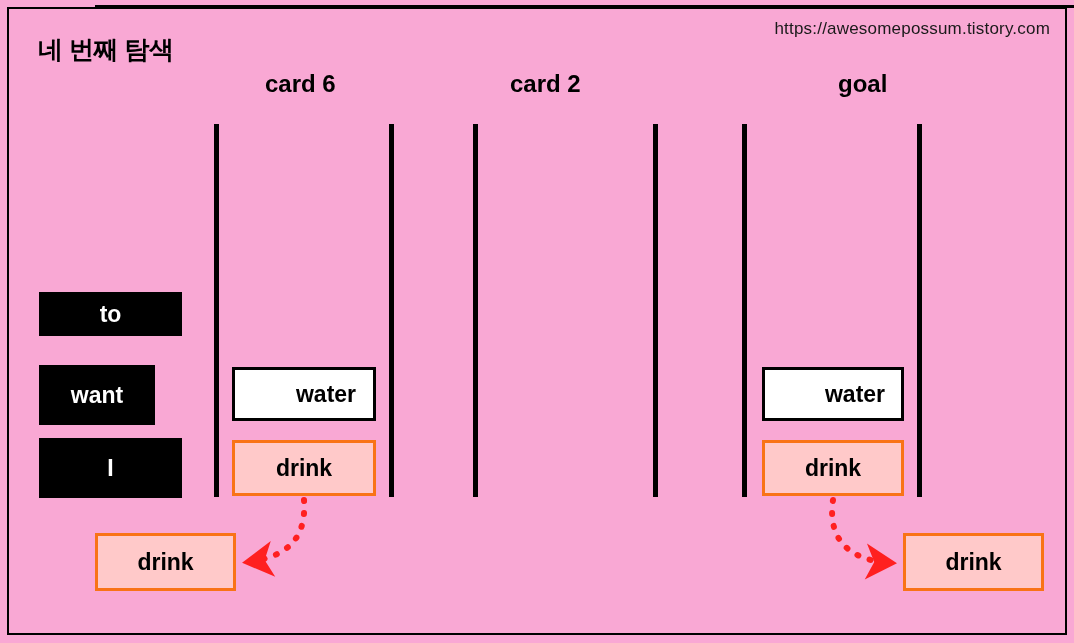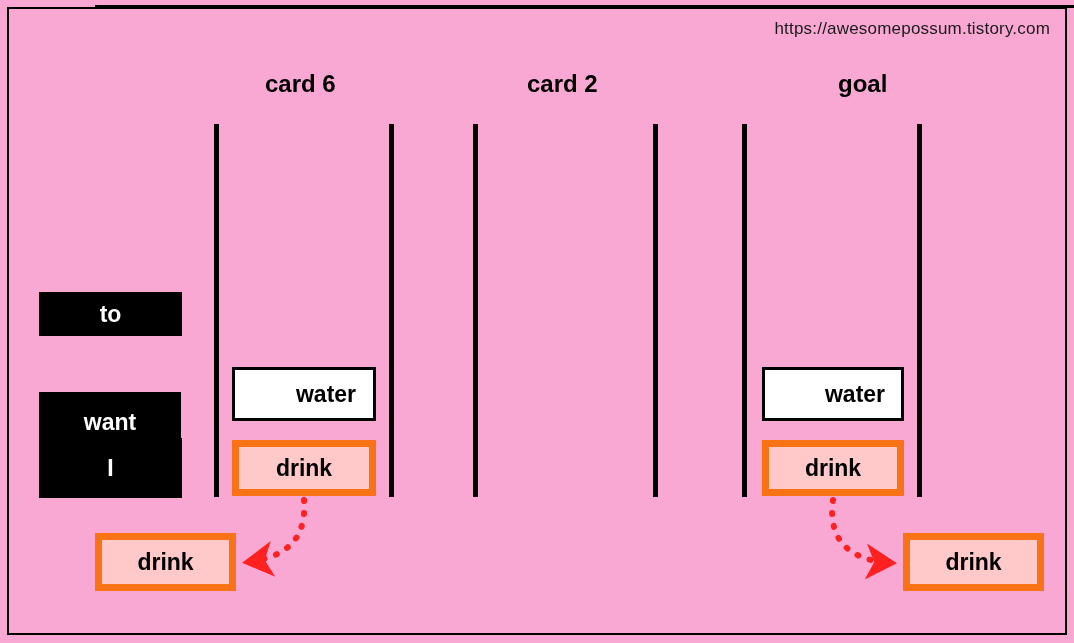--- a/index.html
+++ b/index.html
@@ -92,58 +92,59 @@
   }
   .box.white {
     background: #ffffff;
     color: #000000;
     border: 3px solid #000000;
     padding-left: 44px;
   }
   .box.pink {
     background: #ffc9c9;
     color: #000000;
-    border: 7px solid #f97316;
+    border: 3px solid #f97316;
   }
   
   .arrows {
     position: absolute;
     left: 0;
     top: 0;
     width: 1074px;
     height: 643px;
     pointer-events: none;
   }
 </style>
 </head>
 <body>
 
 <div id="canvas">
 
   <div class="frame"></div>
   <div class="frame-top-accent"></div>
 
   <div class="watermark">https://awesomepossum.tistory.com</div>
+  <div class="title">네 번째 탐색</div>
 
   <div id="headers">
       <div class="col-header" style="left: 265px;">card 6</div>
-      <div class="col-header" style="left: 527px;">card 2</div>
+      <div class="col-header" style="left: 510px;">card 2</div>
       <div class="col-header" style="left: 838px;">goal</div>
     </div>
   <div id="separators">
       <div class="vbar" style="left: 214px;"></div>
       <div class="vbar" style="left: 389px;"></div>
       <div class="vbar" style="left: 473px;"></div>
       <div class="vbar" style="left: 653px;"></div>
       <div class="vbar" style="left: 742px;"></div>
       <div class="vbar" style="left: 917px;"></div>
     </div>
   <div id="boxes">
       <div class="box black" style="left: 39px; top: 292px; width: 143px; height: 44px;">to</div>
-      <div class="box black" style="left: 39px; top: 365px; width: 142px; height: 60px; margin-top: 27px;">want</div>
+      <div class="box black" style="left: 39px; top: 365px; width: 116px; height: 60px;">want</div>
       <div class="box black" style="left: 39px; top: 438px; width: 143px; height: 60px;">I</div>
       <div class="box white" style="left: 232px; top: 367px; width: 144px; height: 54px;">water</div>
       <div class="box pink" style="left: 232px; top: 440px; width: 144px; height: 56px;">drink</div>
       <div class="box white" style="left: 762px; top: 367px; width: 142px; height: 54px;">water</div>
       <div class="box pink" style="left: 762px; top: 440px; width: 142px; height: 56px;">drink</div>
       <div class="box pink" style="left: 95px; top: 533px; width: 141px; height: 58px;">drink</div>
       <div class="box pink" style="left: 903px; top: 533px; width: 141px; height: 58px;">drink</div>
     </div>
 
   <svg class="arrows" viewBox="0 0 1074 643">

